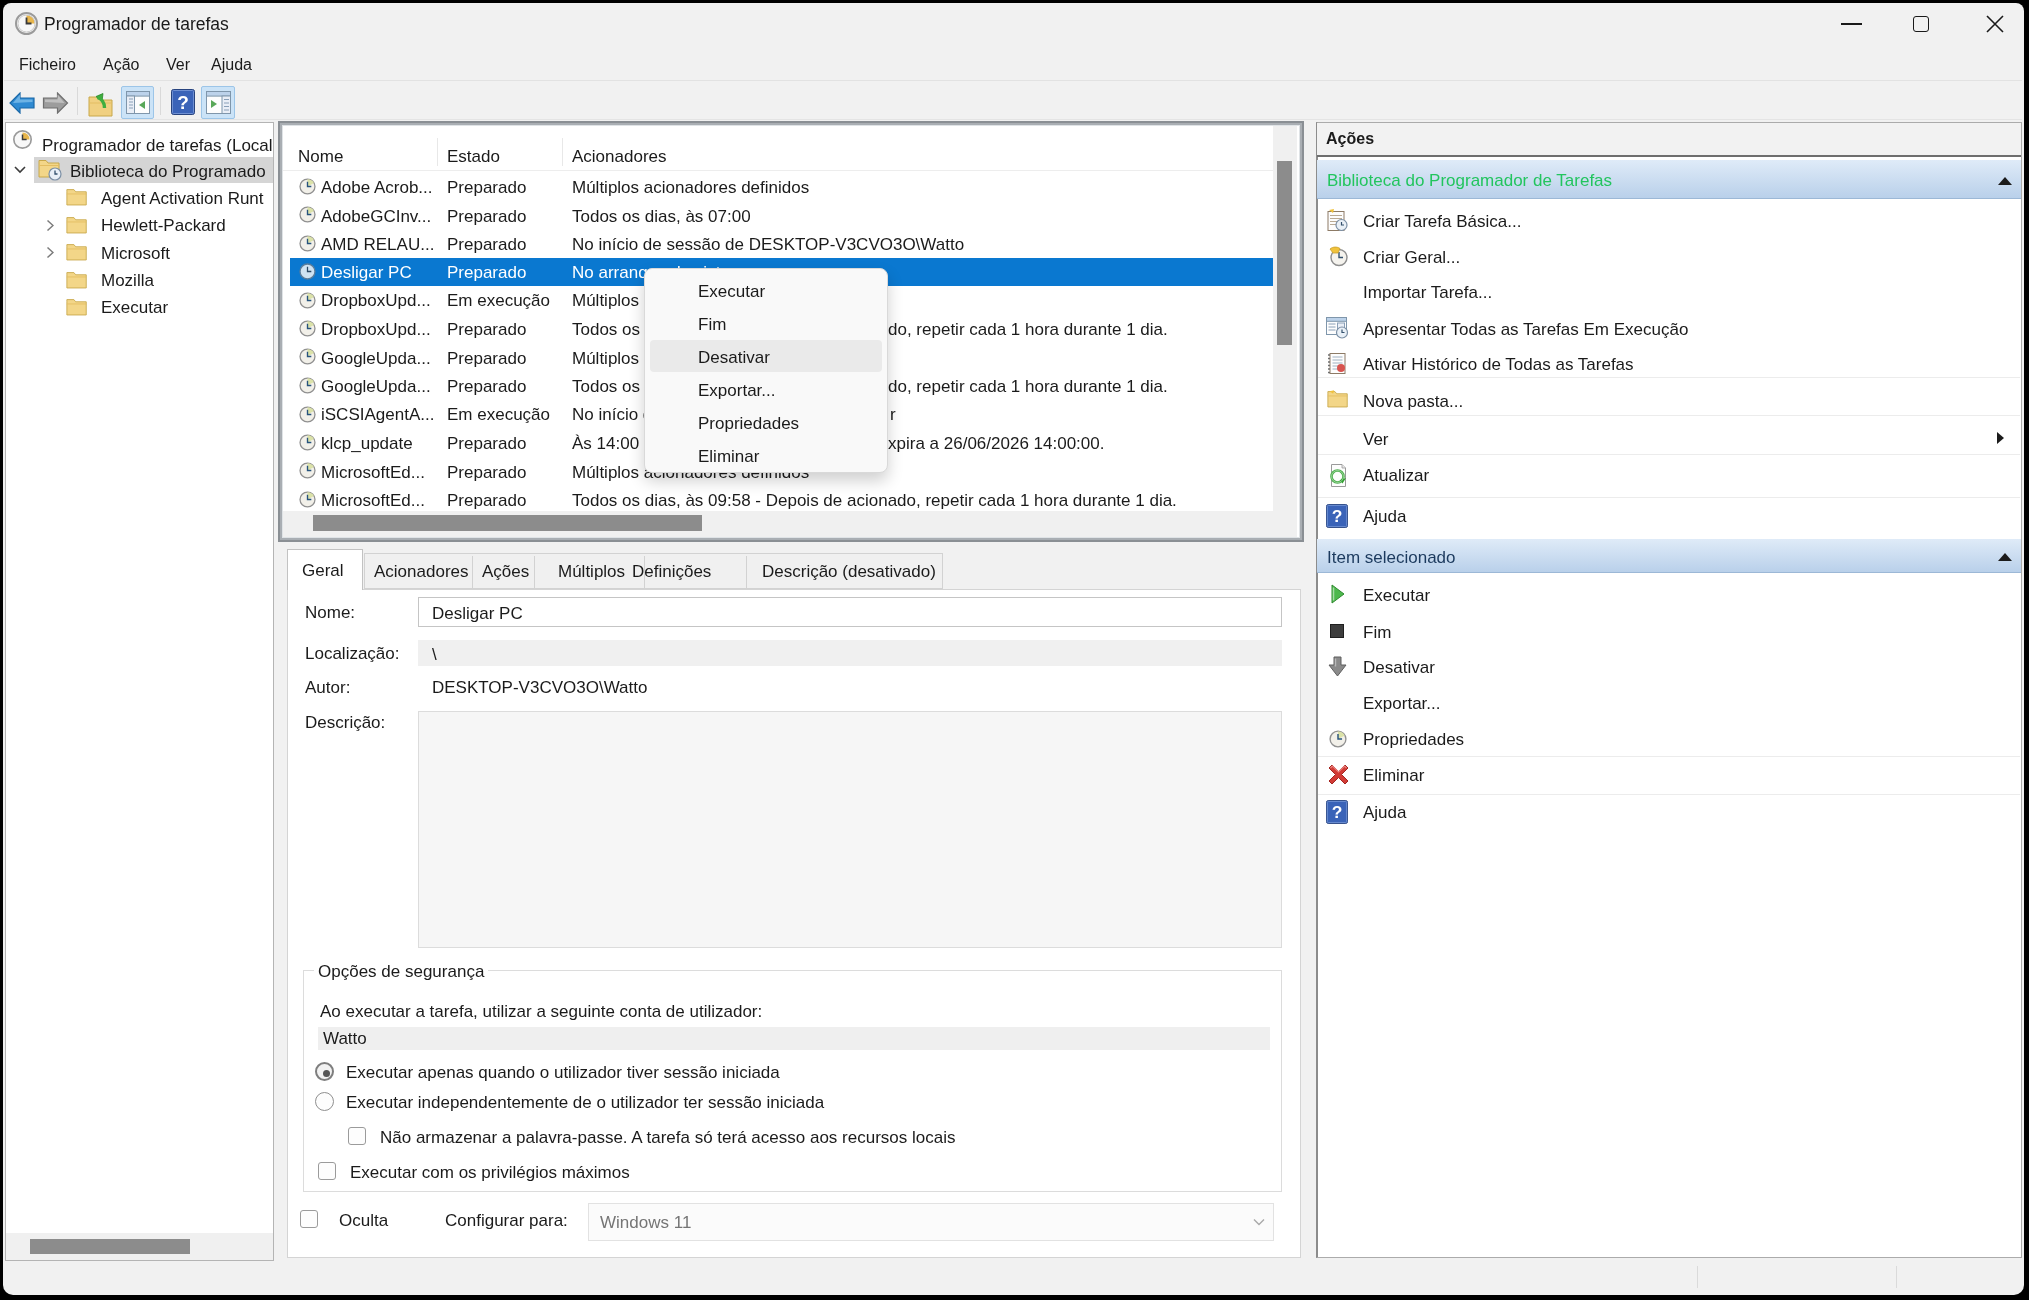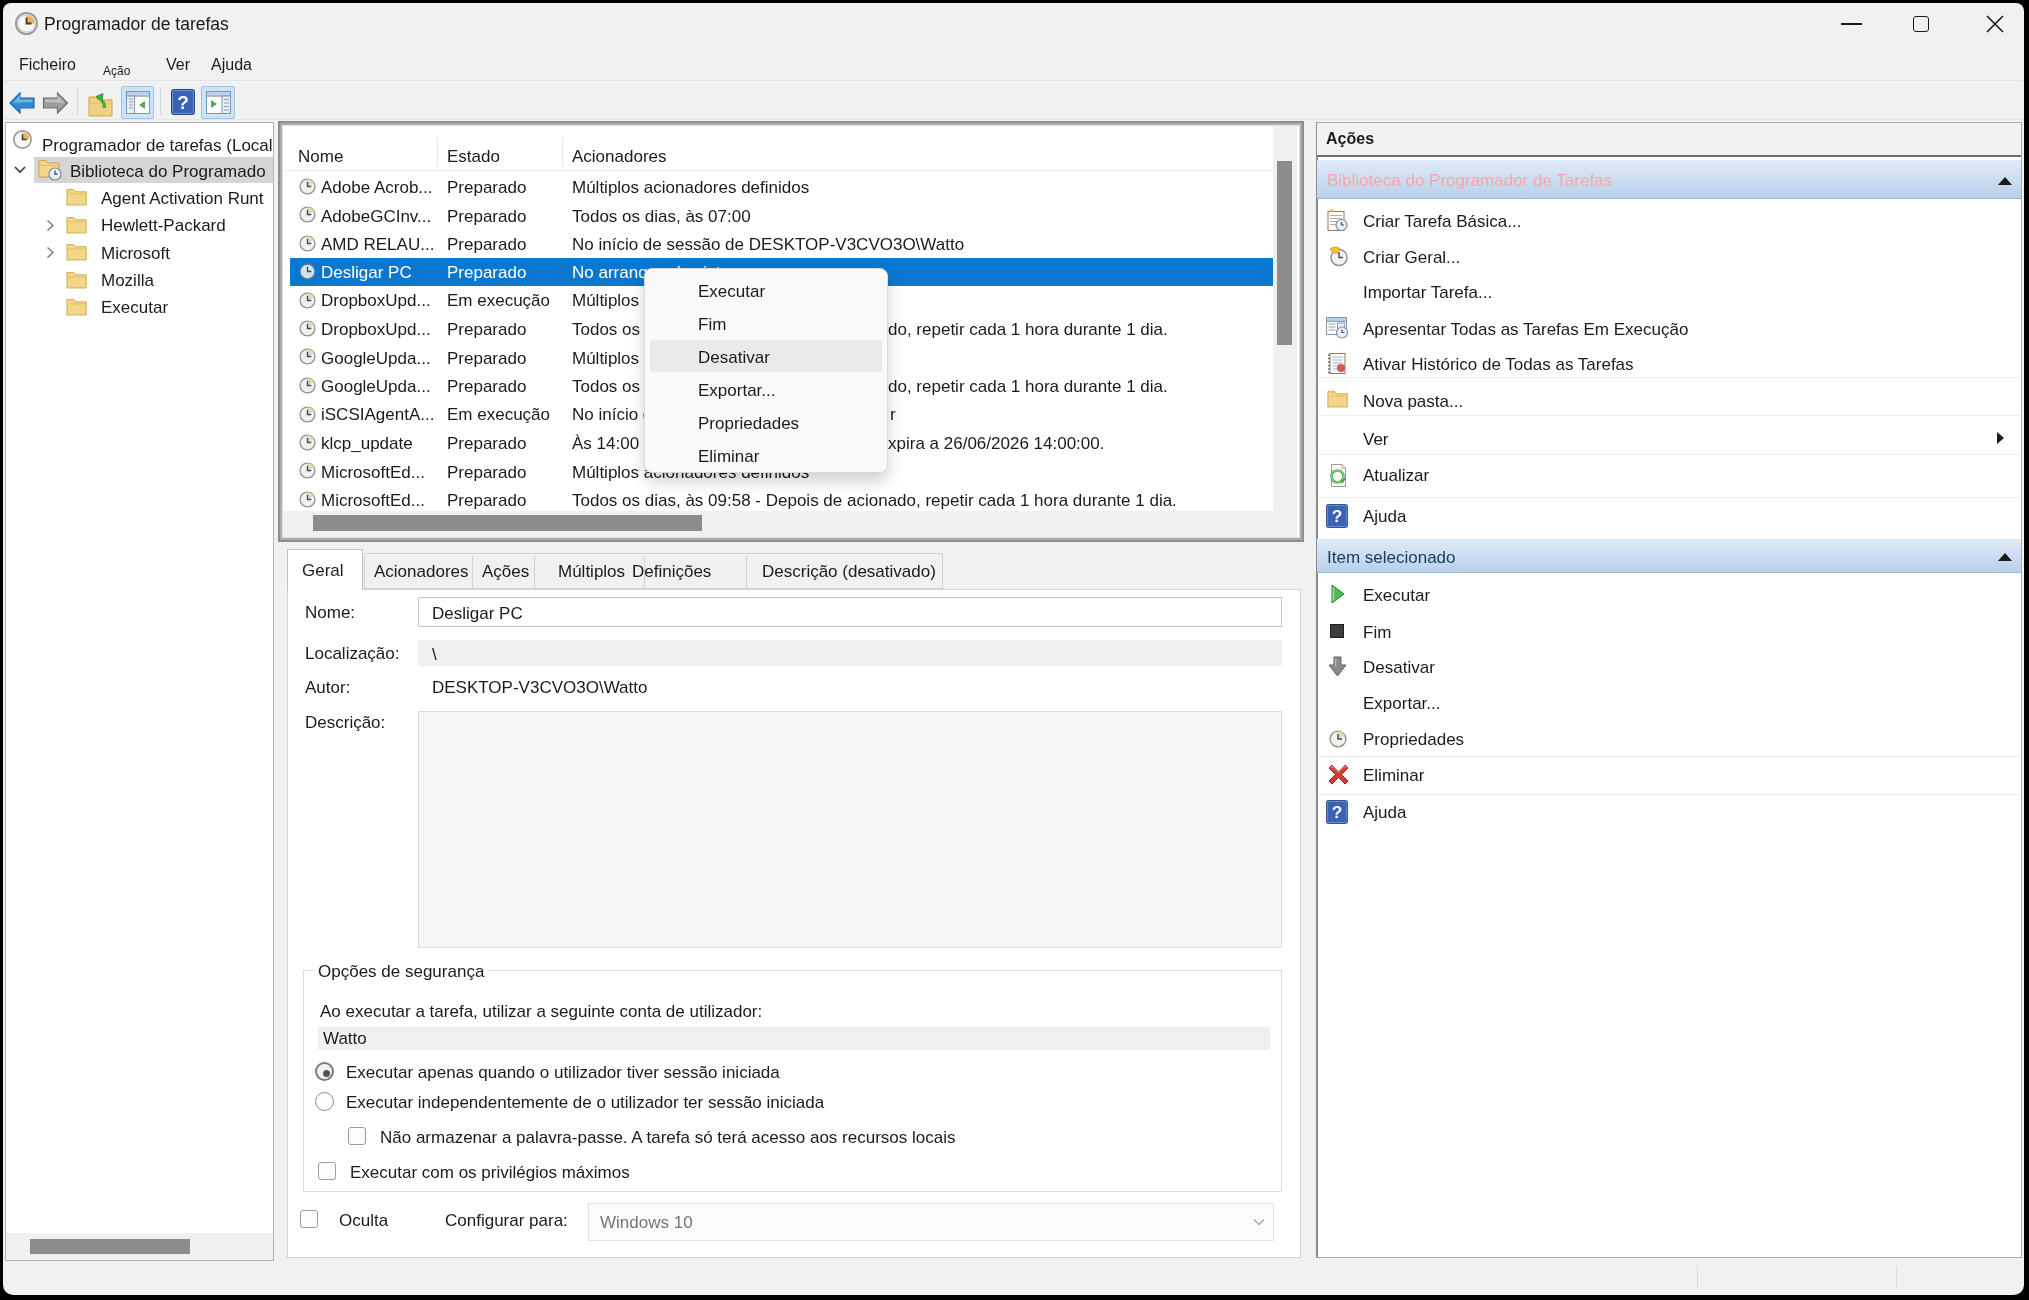--- a/index.html
+++ b/index.html
@@ -31,21 +31,21 @@
   <path d="M11.5 5.5 L11.5 11.5 L16.5 11.5" stroke="#3a3a3a" stroke-width="1.8" fill="none"></path>
 </svg>
 <div class="t" style="left:44px;top:16px;font-size:17.5px;color:#191919">Programador de tarefas</div>
 <div class="abs" style="left:1841px;top:23px;width:21px;height:2px;background:#1a1a1a"></div>
 <div class="abs" style="left:1913px;top:16px;width:16px;height:16px;border:1.6px solid #1a1a1a;border-radius:3px"></div>
 <svg class="abs" style="left:1986px;top:15px" width="18" height="18" viewBox="0 0 18 18">
   <path d="M1 1 L17 17 M17 1 L1 17" stroke="#1a1a1a" stroke-width="1.6"></path>
 </svg>
 
 <div class="t" style="left:19px;top:57px;font-size:16px">Ficheiro</div>
-<div class="t" style="left:103px;top:65px;font-size:12px">Ação</div>
+<div class="t" style="left:103px;top:57px;font-size:16px">Ação</div>
 <div class="t" style="left:166px;top:57px;font-size:16px">Ver</div>
 <div class="t" style="left:211px;top:57px;font-size:16px">Ajuda</div>
 <div class="abs" style="left:4px;top:80px;width:2018px;height:1px;background:#e2e2e2"></div>
 
 <svg class="abs" style="left:9px;top:92px" width="26" height="22" viewBox="0 0 26 22">
   <path d="M11 1 L11 6 L25 6 L25 16 L11 16 L11 21 L1 11 Z" fill="#2f8ad2" stroke="#1b69a8" stroke-width="1.2"></path>
   <path d="M11 2.5 L11 7.5 L23.5 7.5 L23.5 10 L4 11" fill="#7dbdea" opacity="0.8"></path>
 </svg>
 <svg class="abs" style="left:42px;top:92px" width="27" height="22" viewBox="0 0 26 22">
   <path d="M15 1 L15 6 L1 6 L1 16 L15 16 L15 21 L25 11 Z" fill="#9c9c9c" stroke="#6f6f6f" stroke-width="1.2"></path>
@@ -270,35 +270,35 @@
 <div class="t" style="left:346px;top:1094px">Executar independentemente de o utilizador ter sessão iniciada</div>
 <div class="abs" style="left:348px;top:1127px;width:18px;height:18px;border:1px solid #9b9b9b;border-radius:3px;background:#fdfdfd"></div>
 <div class="t" style="left:380px;top:1129px">Não armazenar a palavra-passe. A tarefa só terá acesso aos recursos locais</div>
 <div class="abs" style="left:318px;top:1162px;width:18px;height:18px;border:1px solid #9b9b9b;border-radius:3px;background:#fdfdfd"></div>
 <div class="t" style="left:350px;top:1164px">Executar com os privilégios máximos</div>
 
 <div class="abs" style="left:300px;top:1210px;width:18px;height:18px;border:1px solid #9b9b9b;border-radius:3px;background:#fdfdfd"></div>
 <div class="t" style="left:339px;top:1212px">Oculta</div>
 <div class="t" style="left:445px;top:1212px">Configurar para:</div>
 <div class="abs" style="left:588px;top:1203px;width:686px;height:38px;background:#fbfbfb;border:1px solid #e2e2e2"></div>
-<div class="t" style="left:600px;top:1214px;color:#757575">Windows 10</div>
+<div class="t" style="left:600px;top:1214px;color:#757575">Windows 11</div>
 <svg class="abs" style="left:1253px;top:1218px" width="12" height="8" viewBox="0 0 12 8">
   <path d="M1 1.5 L6 6.5 L11 1.5" stroke="#a9a9a9" stroke-width="1.4" fill="none"></path>
 </svg>
 
 <div class="abs" style="left:1697px;top:1266px;width:1px;height:22px;background:#dadada"></div>
 <div class="abs" style="left:1896px;top:1266px;width:1px;height:22px;background:#dadada"></div>
 
 <div class="panel" style="left:1316px;top:122px;width:706px;height:1136px;border:1px solid #ababab;border-left:2px solid #8c8c8c;background:#fff"></div>
 <div class="abs" style="left:1317px;top:123px;width:704px;height:32px;background:#f2f2f2"></div>
 <div class="t" style="left:1326px;top:131px;font-weight:bold;font-size:16px">Ações</div>
 <div class="abs" style="left:1317px;top:155px;width:704px;height:2px;background:#6e6e6e"></div>
 
 <div class="abs" style="left:1317px;top:160px;width:704px;height:39px;background:linear-gradient(#dfebf8,#b9d0ea);border-bottom:1px solid #9cb8d6"></div>
-<div class="t" style="left:1327px;top:172px;color:#fca5a5">Biblioteca do Programador de Tarefas</div>
+<div class="t" style="left:1327px;top:172px;color:#22c55e">Biblioteca do Programador de Tarefas</div>
 <svg class="abs" style="left:1996px;top:175px" width="18" height="12" viewBox="0 0 18 12">
     <path d="M9 2 L16 10 L2 10 Z" fill="#1b1b1b"></path>
   </svg>
 
 <svg class="abs" style="left:1327px;top:209px" width="21" height="23" viewBox="0 0 21 23">
   <rect x="1" y="2.5" width="16" height="19" fill="#fdfdfd" stroke="#8d7b66"></rect>
   <path d="M3 6.5 h12 M3 9.5 h12 M3 12.5 h12 M3 15.5 h8" stroke="#b9aa95" stroke-width="1"></path>
   <circle cx="14.5" cy="16" r="5.5" fill="#e9f0f7" stroke="#7b8fa5" stroke-width="1.2"></circle>
   <path d="M14.5 13 L14.5 16 L17 16" stroke="#33506d" stroke-width="1.2" fill="none"></path>
   <path d="M2 1 L7 0 L6 4 Z" fill="#f0c23c"></path>

